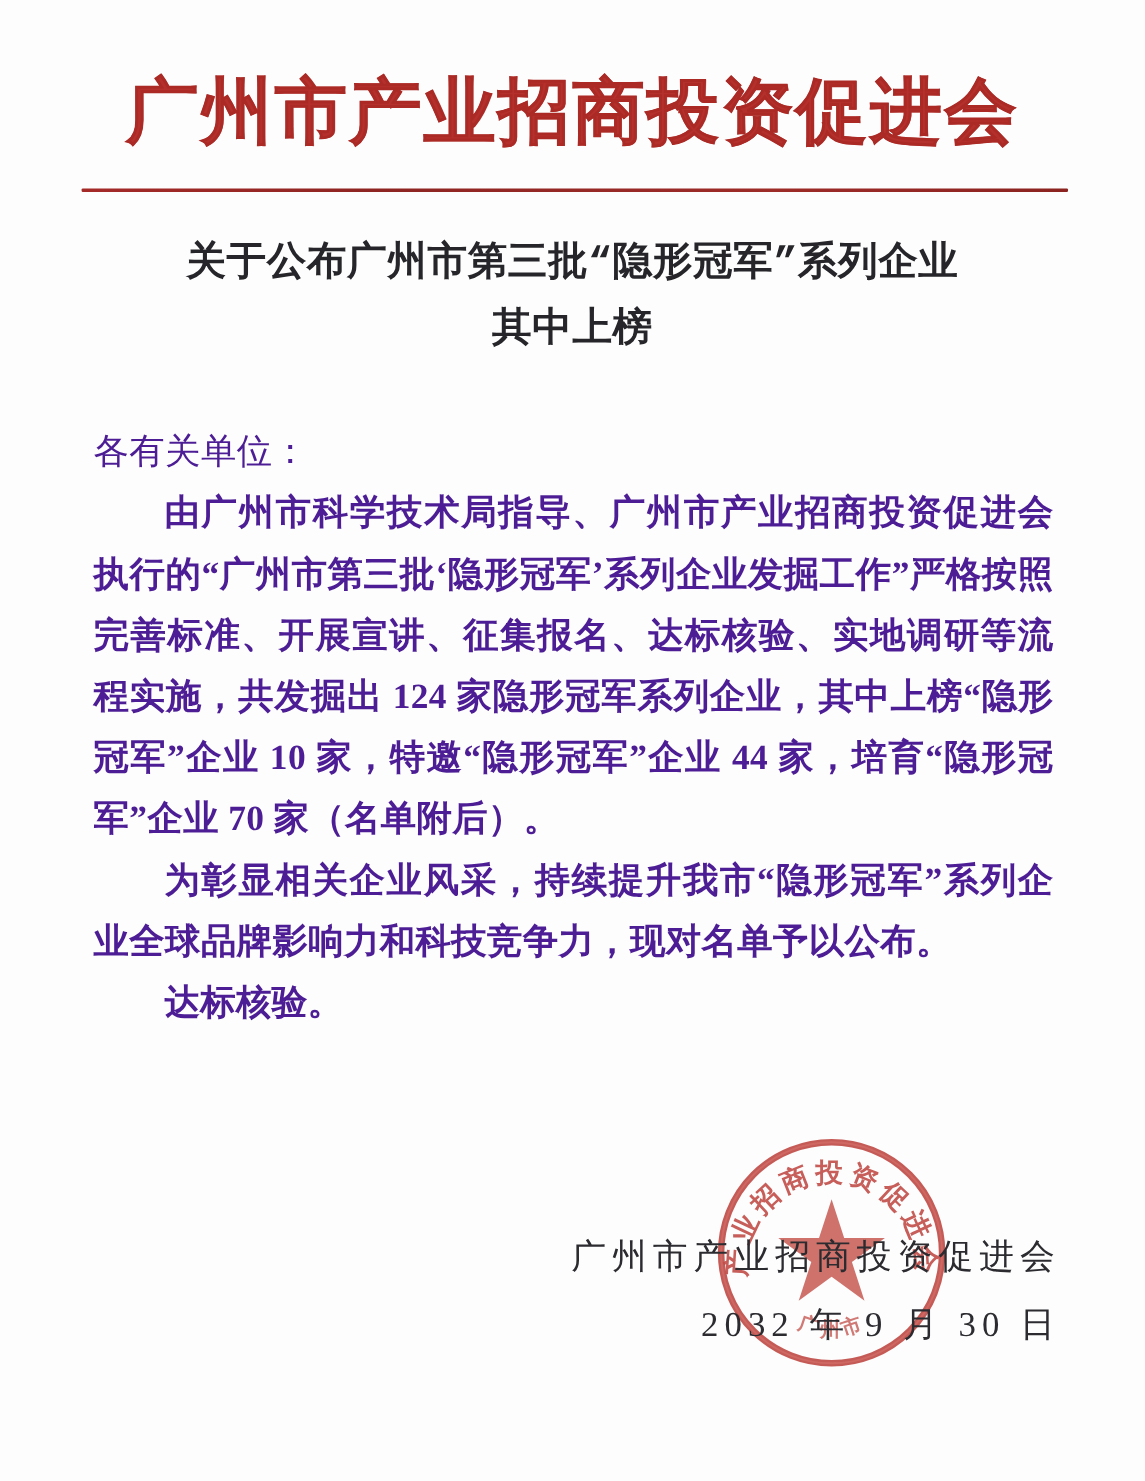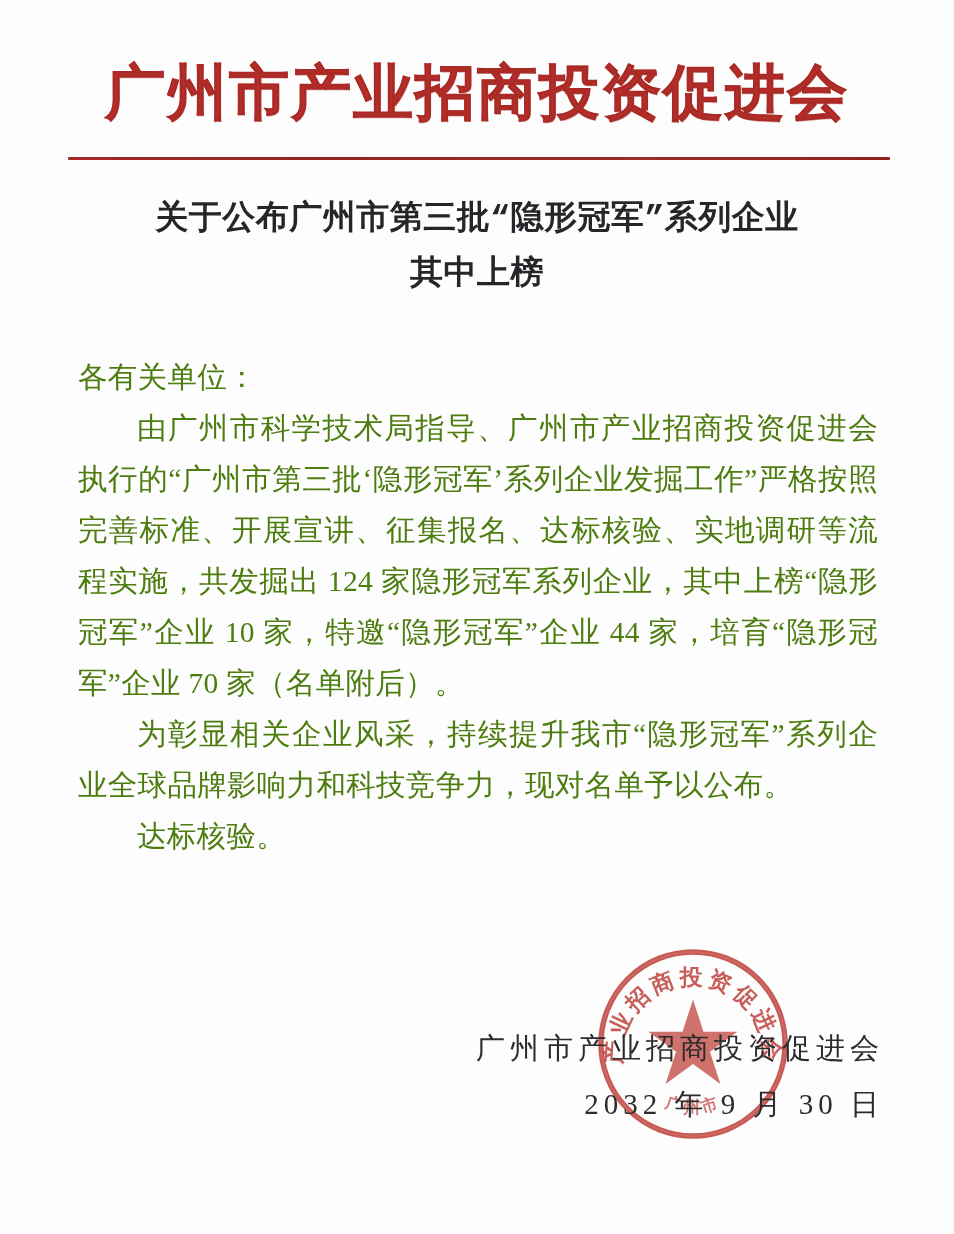--- a/index.html
+++ b/index.html
@@ -74,31 +74,32 @@
 
   
   .body-text {
     position: absolute;
     left: 78px;
     top: 352px;
     width: 800px;
     font-family: "Liberation Serif", "DejaVu Serif", serif;
     font-size: 29.5px;
     line-height: 51px;
-    color: #4d7c0f;
+    color: #4c1d95;
     letter-spacing: 0.3px;
   }
   .body-text p {
     margin: 0;
     text-align: justify;
     text-justify: inter-ideograph;
     white-space: normal;
   }
   .body-text p.indent {
     text-indent: 2em;
+    font-weight: bold;
   }
   .body-text p.salutation {
     text-indent: 0;
   }
 
   
   .sign-block {
     position: absolute;
     left: 460px;
     top: 1026px;

